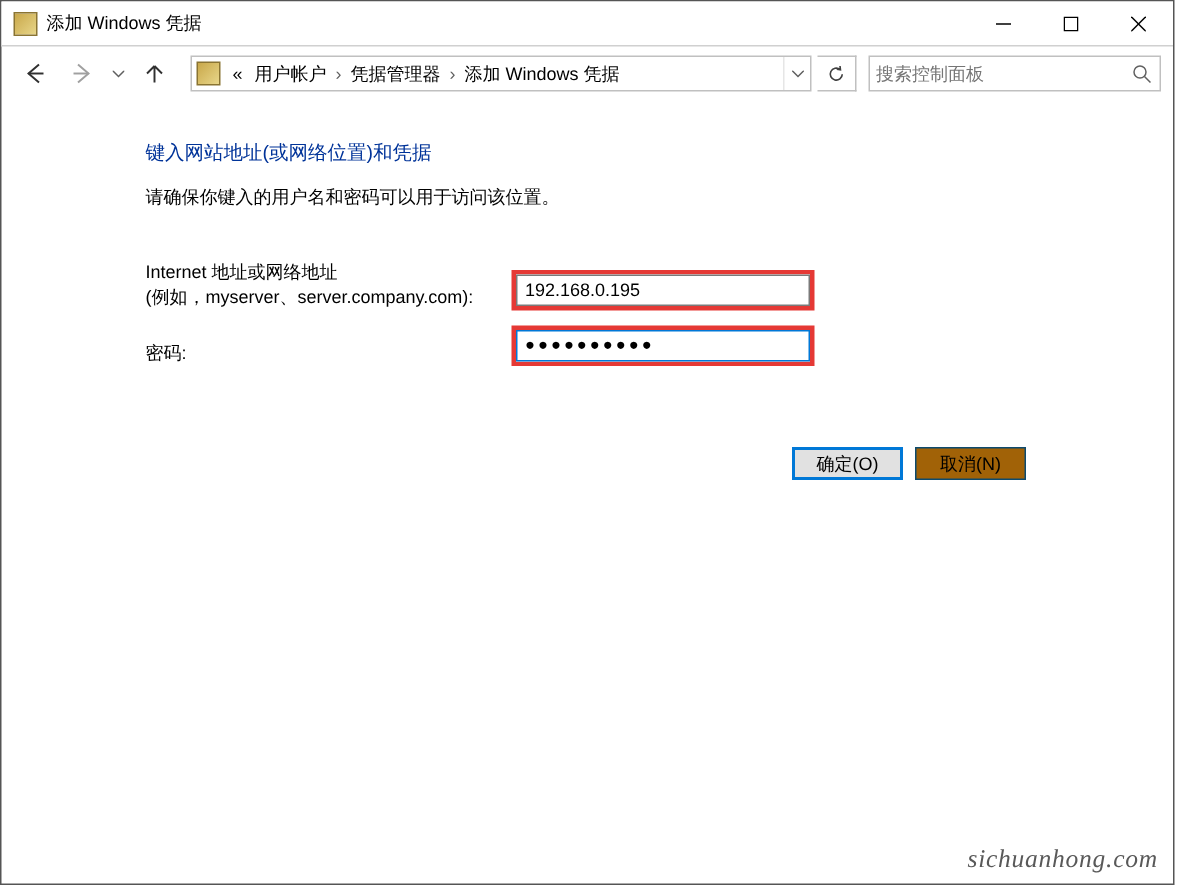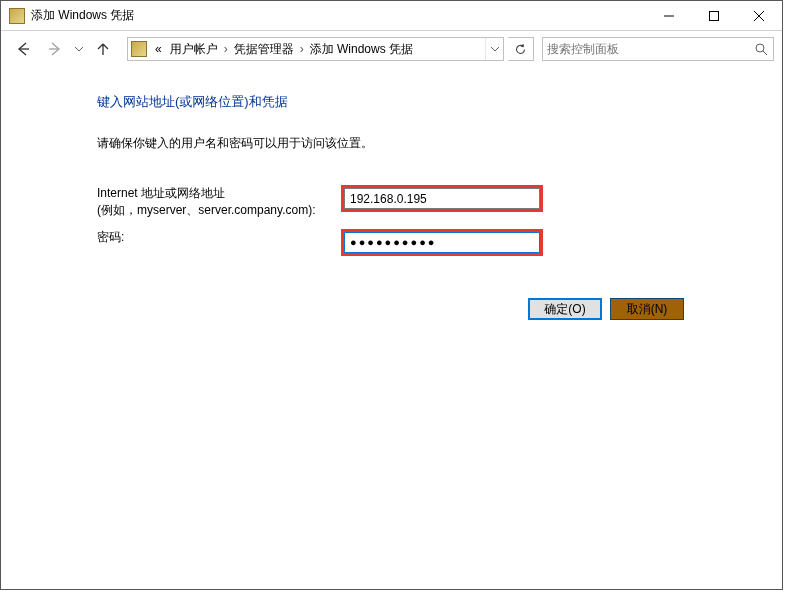--- a/index.html
+++ b/index.html
@@ -120,21 +120,21 @@
       width: 26px;
       height: 24px;
       border: 1px solid #c0c0c0;
       border-left: none;
       display: flex;
       align-items: center;
       justify-content: center;
       color: #333;
     }
     .search-box {
-      width: 232px;
+      width: 195px;
       height: 24px;
       border: 1px solid #c0c0c0;
       margin-left: 4px;
       display: flex;
       align-items: center;
       padding: 0 4px;
     }
     .search-input {
       flex: 1;
       border: none;
@@ -151,30 +151,30 @@
       align-items: center;
       justify-content: center;
     }
     
     .content {
       padding: 26px 0 0 96px;
     }
     .heading {
       color: #003399;
       font-size: 13px;
-      margin-bottom: 24px;
+      margin-bottom: 12px;
     }
     .subtext {
       font-size: 12px;
       color: #000;
       margin-bottom: 33px;
     }
     .form-row {
       display: flex;
-      align-items: flex-start;
+      align-items: flex-end;
       margin-bottom: 10px;
     }
     .form-label {
       width: 244px;
       font-size: 12px;
       color: #000;
       line-height: 1.4;
     }
     .form-label .line1 { display: block; }
     .form-label .line2 { display: block; }
@@ -343,13 +343,14 @@
         <input class="text-input focused password-dots" type="text" value="●●●●●●●●●●" style="">
       </div>
     </div>
   </div>
 
   <div class="button-row">
     <button class="btn primary">确定(O)</button>
     <button class="btn">取消(N)</button>
   </div>
 
+  <div class="watermark">sichuanhong.com</div>
 </div>
 
 </body></html>

